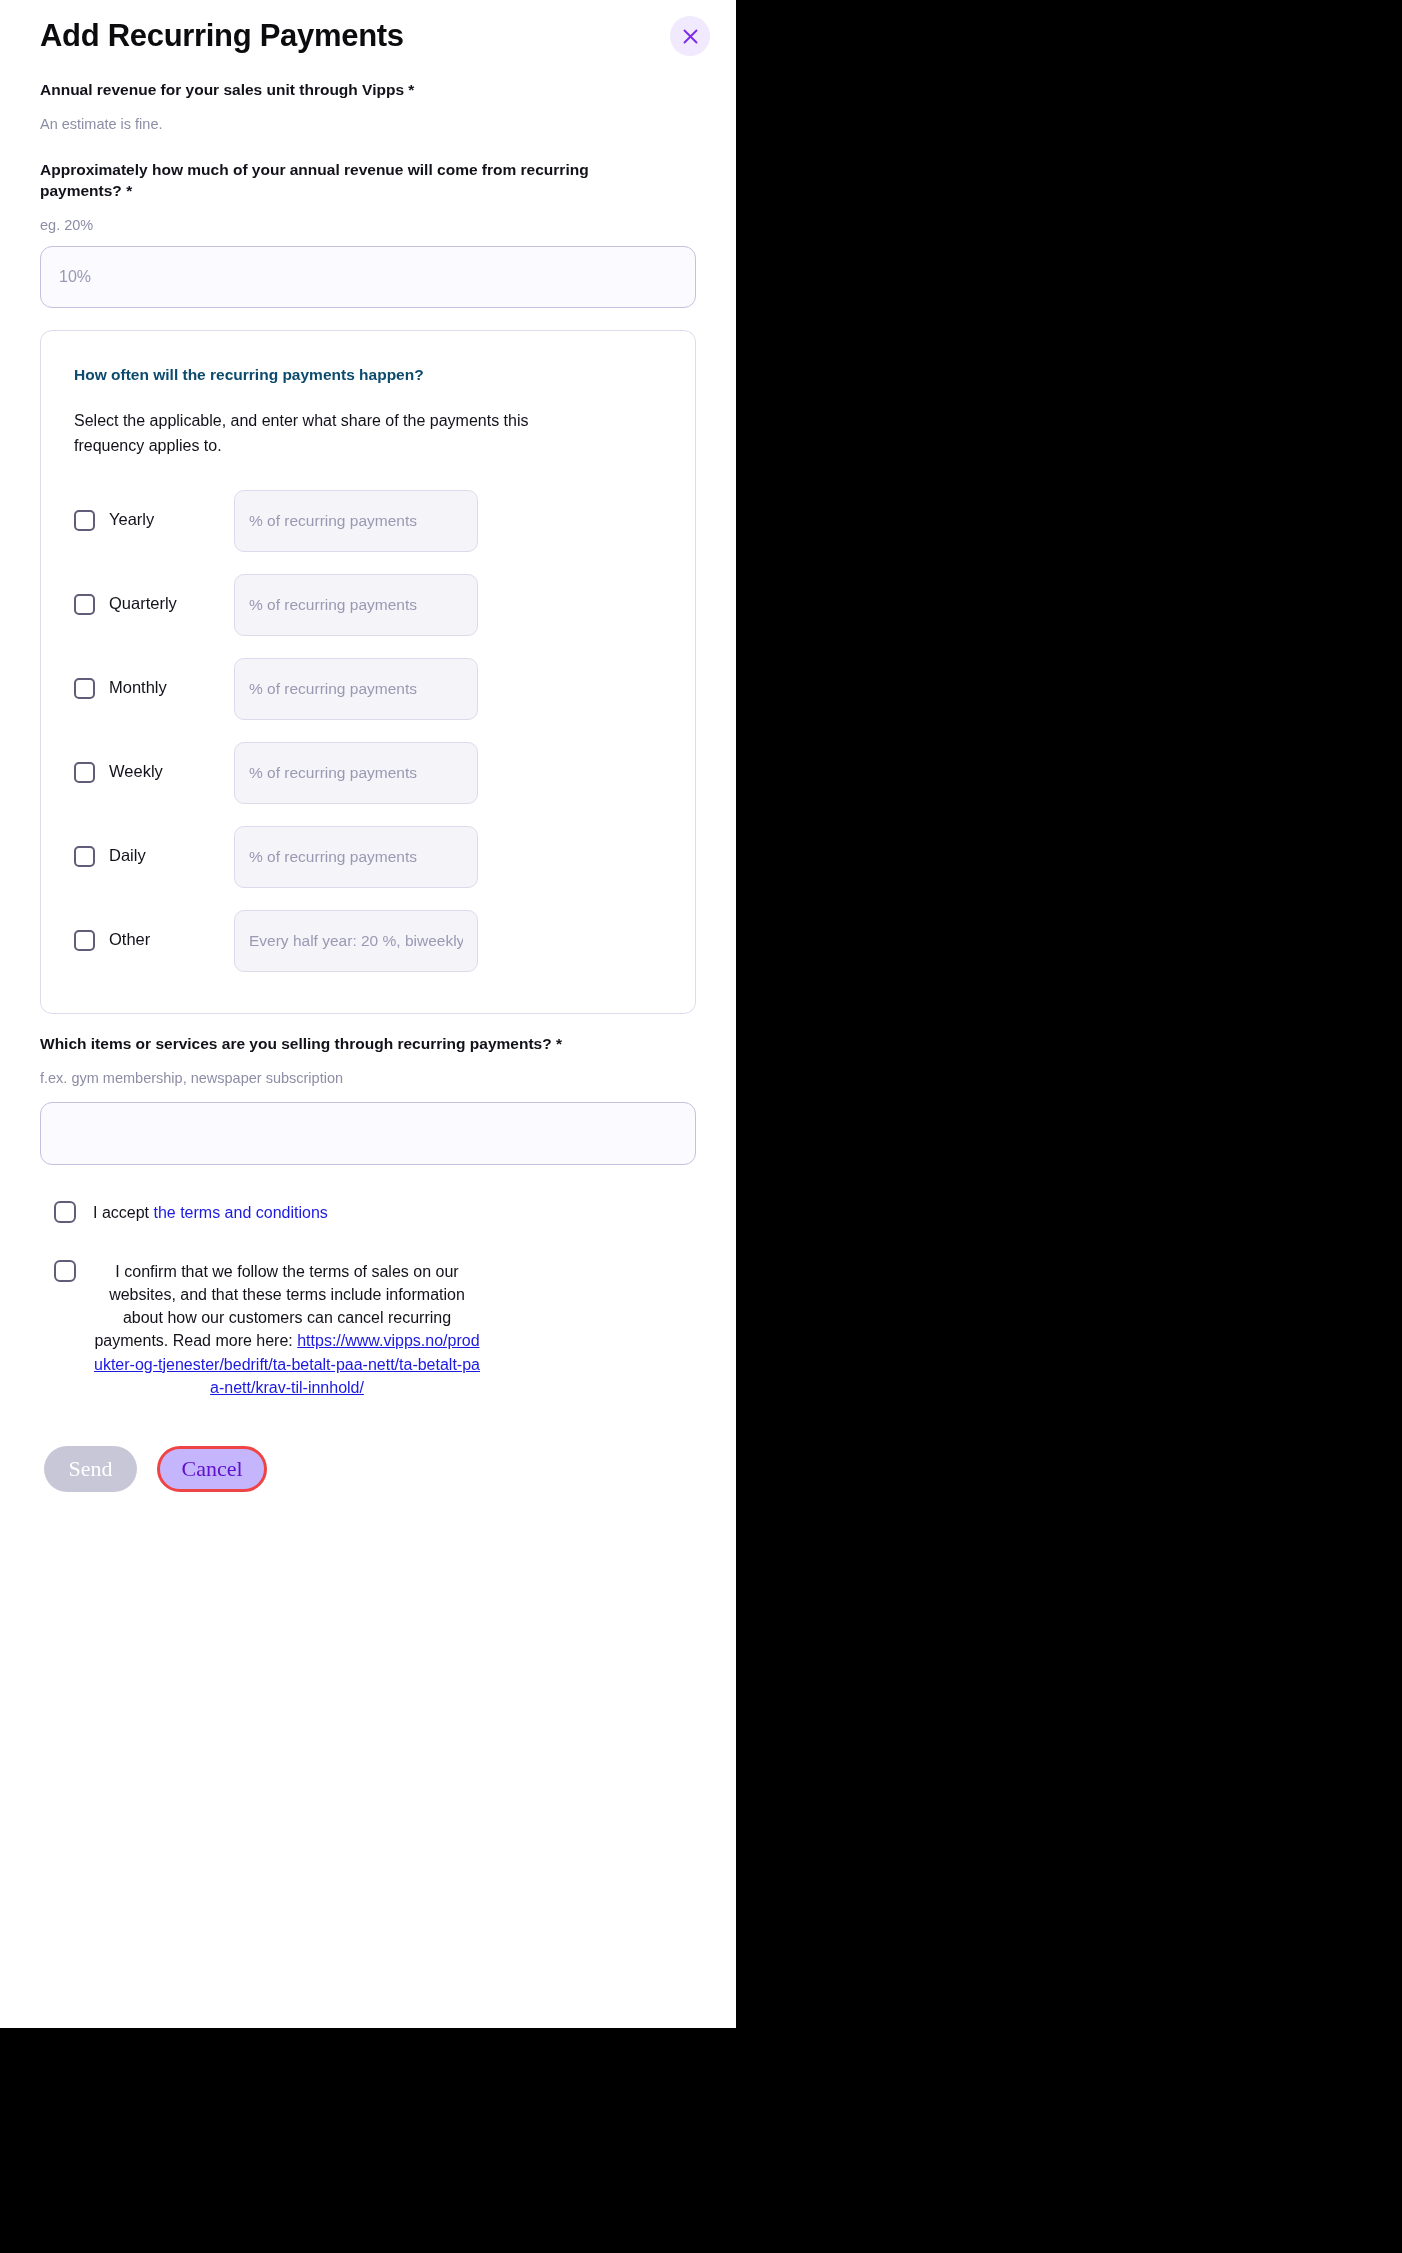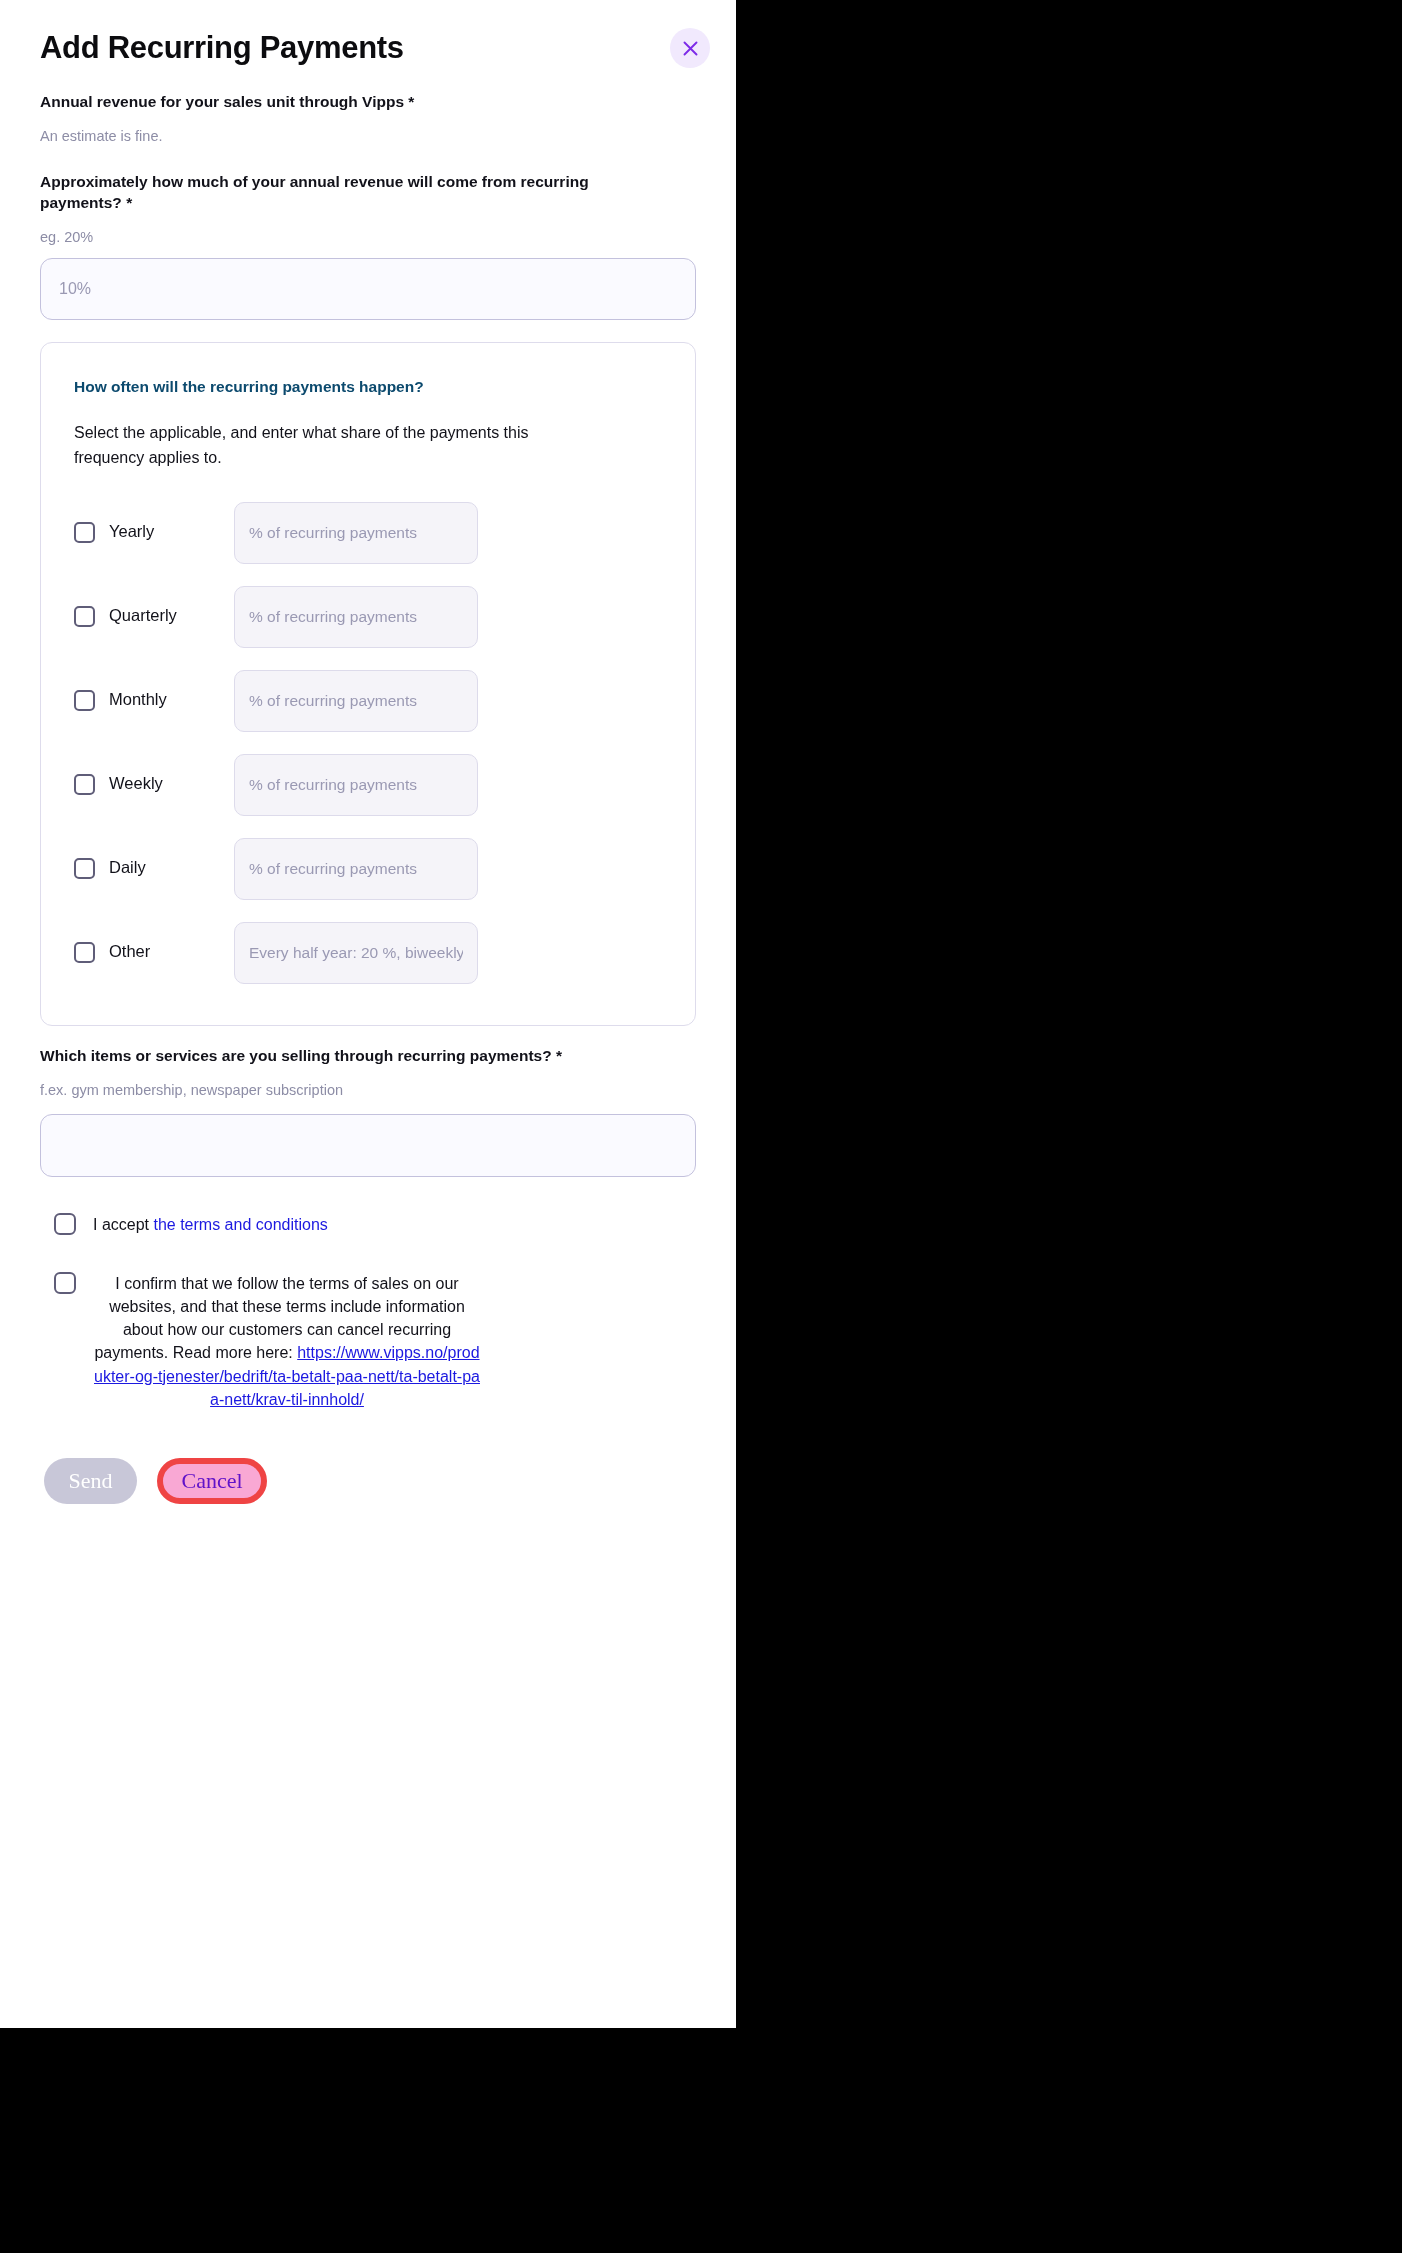--- a/index.html
+++ b/index.html
@@ -22,21 +22,21 @@
     top: 0;
     width: 736px;
     height: 2028px;
     background: #ffffff;
     box-sizing: border-box;
     overflow: hidden;
   }
 
   .modal-inner {
     position: relative;
-    padding: 16px 40px;
+    padding: 4px 40px;
     box-sizing: border-box;
     width: 736px;
   }
 
   
   .modal-header {
     position: relative;
     height: 76px;
   }
   .modal-title {
@@ -244,23 +244,23 @@
   .btn-send {
     width: 93px;
     height: 46px;
     background: #c8c7d8;
     color: #ffffff;
     border: none;
   }
   .btn-cancel {
     width: 110px;
     height: 46px;
-    background: #f9a8d4;
+    background: #c4b5fd;
     color: #6113c9;
-    border: 6px solid #ef4444;
+    border: 3px solid #ef4444;
   }
 
   .spacer-26 { height: 26px; }
   .spacer-20 { height: 20px; }
 </style>
 </head>
 <body>
 
 <div class="modal">
   <div class="modal-inner">

